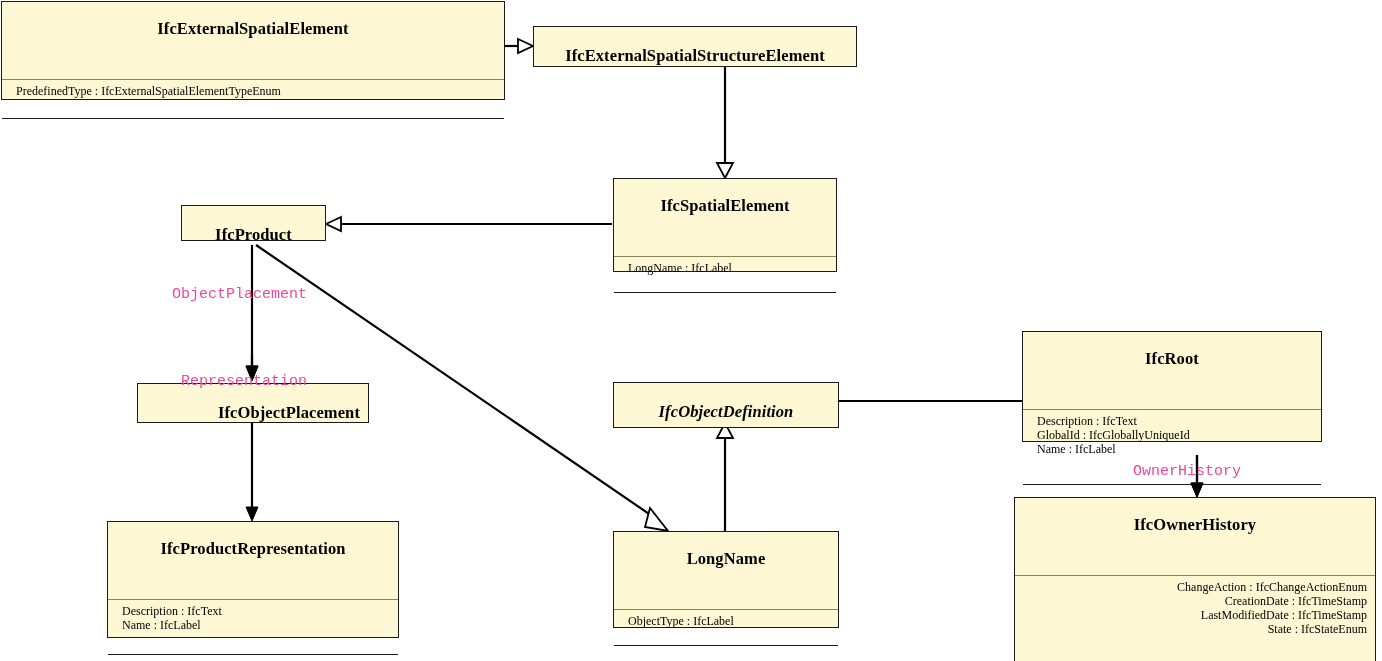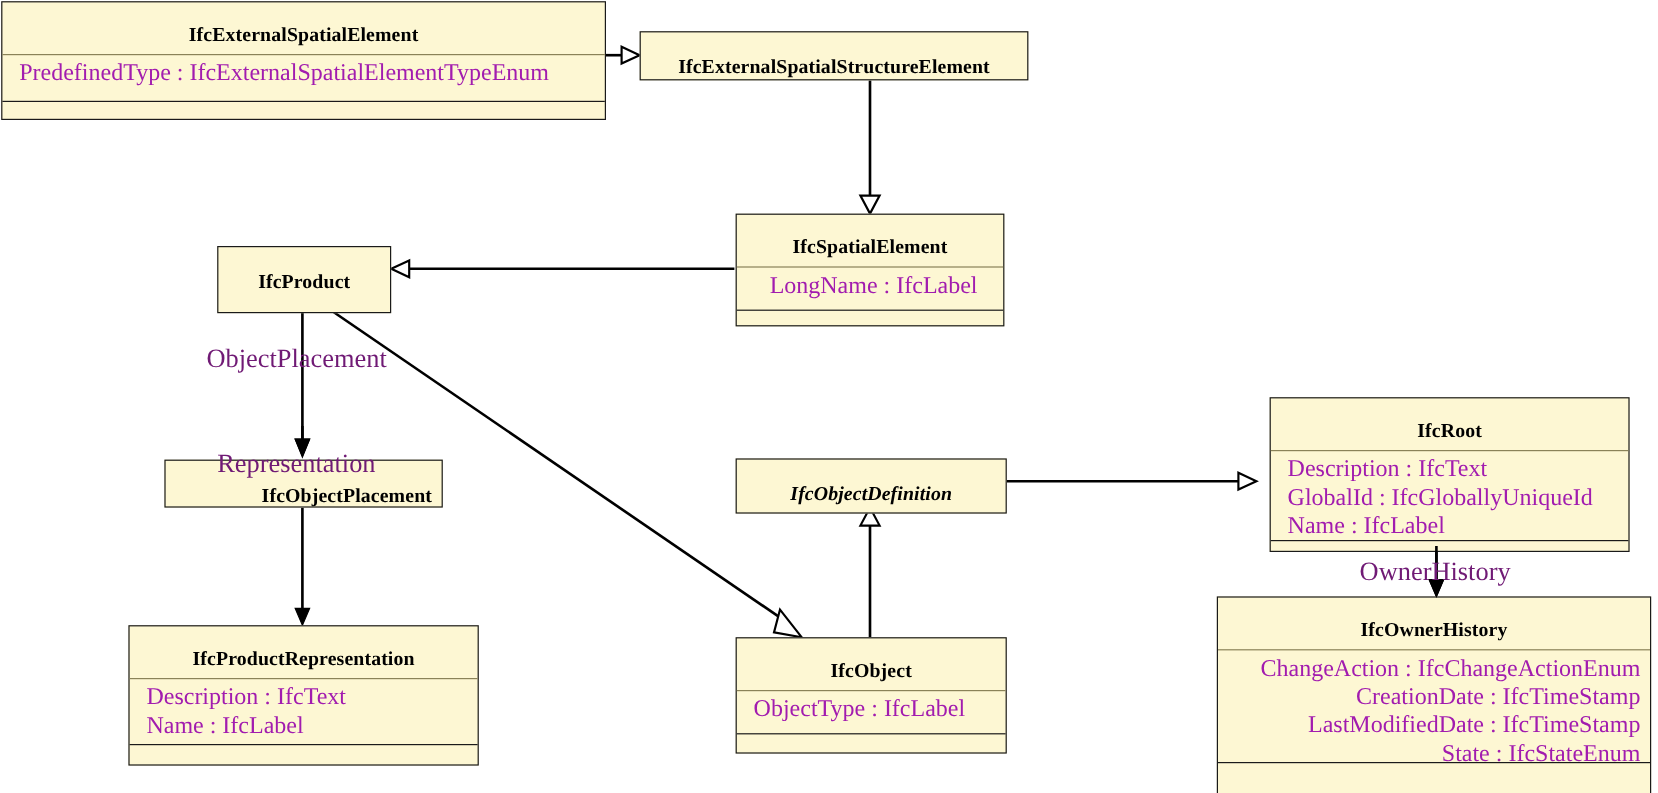--- a/index.html
+++ b/index.html
@@ -32,41 +32,43 @@
     color: #000000;
     padding: 5px 8px 6px 8px;
     letter-spacing: .1px;
     white-space: nowrap;
     margin-top: 12px;
   }
   .uml-attrs {
     box-sizing: border-box;
     border-top: 1.6px solid #8a8258;
     padding: 4px 8px 5px 14px;
-    font-size: 20px;
-    color: #a21caf;
+    font-size: 12px;
+    color: #000000;
     line-height: 1.18;
+    margin-top: 34px;
   }
   .uml-attrs .row {
     white-space: nowrap;
   }
   .uml-empty {
     box-sizing: border-box;
     border-top: 1.6px solid #8a8258;
     height: 16px;
   }
   .uml-empty.thick {
     border-top: 1.6px solid #1a1a1a;
   }
   .edge-label {
     position: absolute;
-    font-size: 22px;
-    color: #701a75;
+    font-size: 15px;
+    color: #ec4899;
     white-space: nowrap;
     z-index: 20;
+    font-family: Liberation Mono, monospace;
   }
   svg.wires {
     position: absolute;
     left: 0;
     top: 0;
     width: 1382px;
     height: 661px;
     z-index: 2;
     pointer-events: none;
   }
@@ -150,27 +152,27 @@
     </div>
     <div class="uml-empty thick" style="height:22px;"></div>
   </div>
 
   <div class="uml-class" style="left:533px; top:26px; width:324px; height:41px;">
     <div class="uml-title" style="padding-top:7px;">IfcExternalSpatialStructureElement</div>
   </div>
 
   <div class="uml-class" style="left:613px; top:178px; width:224px; height:94px;">
     <div class="uml-title">IfcSpatialElement</div>
-    <div class="uml-attrs" style="height:36px;text-align:center;">
+    <div class="uml-attrs" style="height:36px;">
       <div class="row">LongName : IfcLabel</div>
     </div>
     <div class="uml-empty thick" style="height:22px;"></div>
   </div>
 
-  <div class="uml-class" style="left:181px; top:205px; width:145px; height:56px;">
+  <div class="uml-class" style="left:181px; top:205px; width:145px; height:36px;">
     <div class="uml-title" style="padding-top:7px;">IfcProduct</div>
   </div>
 
   <div class="uml-class" style="left:137px; top:383px; width:232px; height:40px;">
     <div class="uml-title" style="padding-top:7px;text-align:right;">IfcObjectPlacement</div>
   </div>
 
   <div class="uml-class" style="left:107px; top:521px; width:292px; height:117px;">
     <div class="uml-title">IfcProductRepresentation</div>
     <div class="uml-attrs" style="height:55px;">
@@ -178,28 +180,28 @@
       <div class="row">Name : IfcLabel</div>
     </div>
     <div class="uml-empty thick" style="height:22px;"></div>
   </div>
 
   <div class="uml-class" style="left:613px; top:382px; width:226px; height:46px;font-style:italic;">
     <div class="uml-title" style="padding-top:7px;">IfcObjectDefinition</div>
   </div>
 
   <div class="uml-class" style="left:613px; top:531px; width:226px; height:97px;">
-    <div class="uml-title">IfcObject</div>
+    <div class="uml-title">LongName</div>
     <div class="uml-attrs" style="height:36px;">
       <div class="row">ObjectType : IfcLabel</div>
     </div>
     <div class="uml-empty thick" style="height:22px;"></div>
   </div>
 
-  <div class="uml-class" style="left:1058px; top:331px; width:300px; height:129px;">
+  <div class="uml-class" style="left:1022px; top:331px; width:300px; height:111px;">
     <div class="uml-title">IfcRoot</div>
     <div class="uml-attrs" style="height:75px;">
       <div class="row">Description : IfcText</div>
       <div class="row">GlobalId : IfcGloballyUniqueId</div>
       <div class="row">Name : IfcLabel</div>
     </div>
     <div class="uml-empty thick" style="height:22px;"></div>
   </div>
 
   <div class="uml-class" style="left:1014px; top:497px; width:362px; height:167px;">

